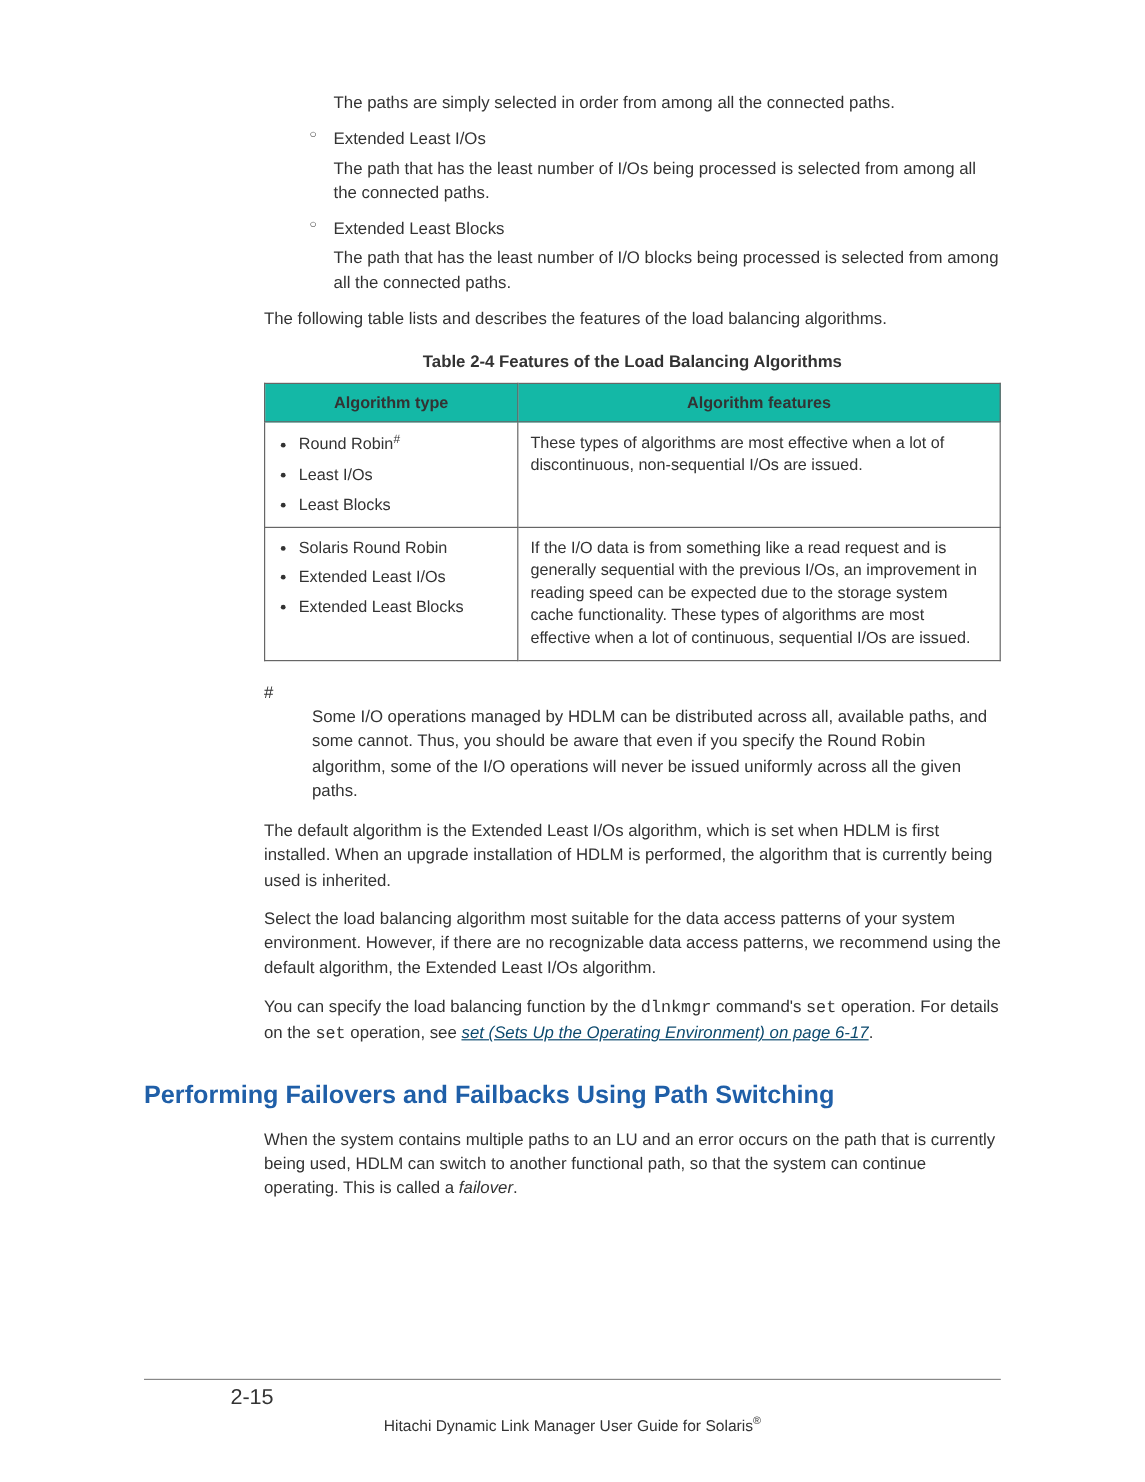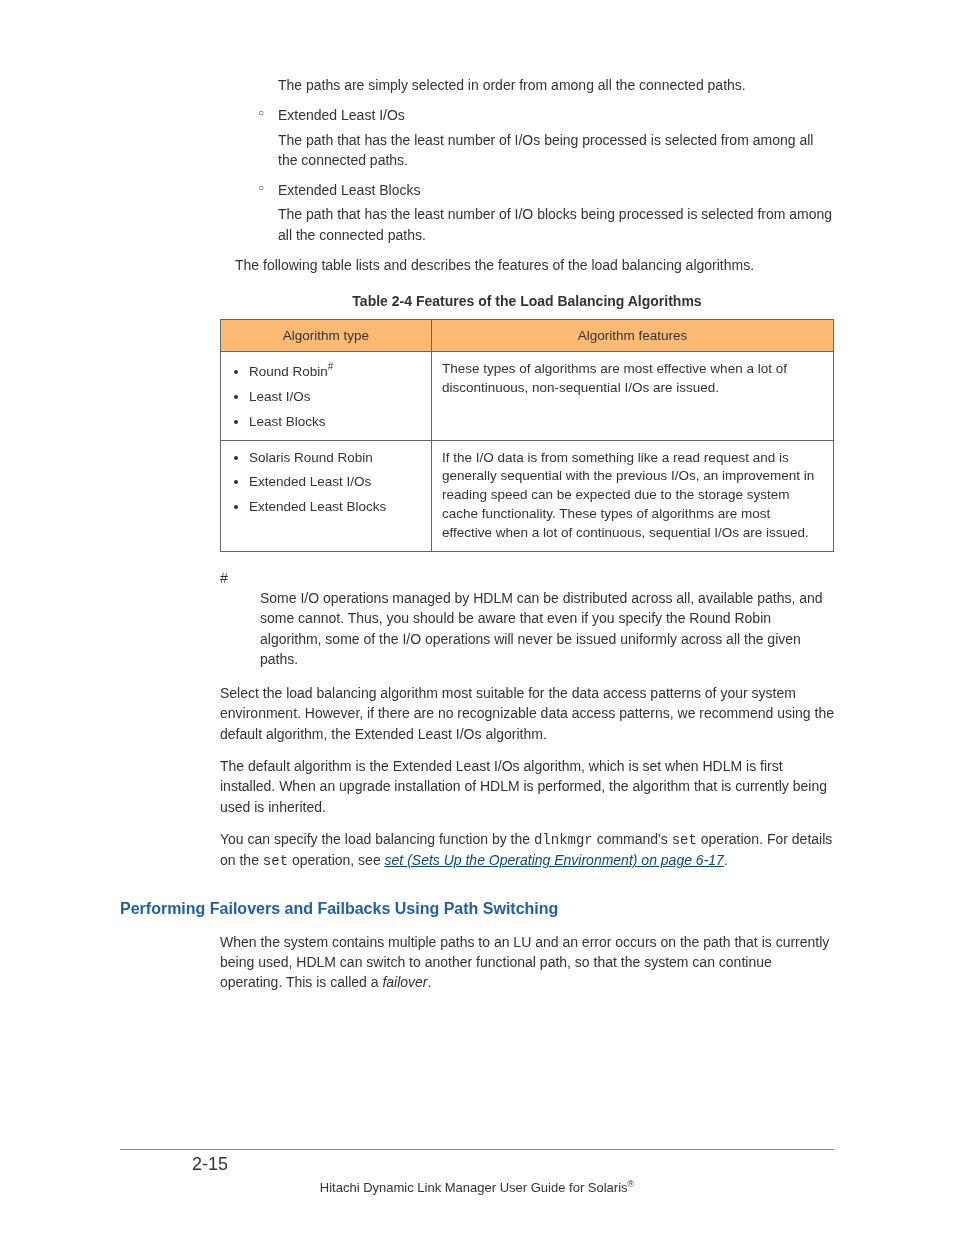--- a/index.html
+++ b/index.html
@@ -49,23 +49,23 @@
     margin-top: 18px;
     margin-bottom: 10px;
   }
   table.feat {
     border-collapse: collapse;
     width: 100%;
     font-size: 13.5px;
   }
   table.feat th {
     border: 1px solid #666;
-    background: #fdba74;
+    background: #14b8a6;
     padding: 8px 10px;
-    font-weight: normal;
+    font-weight: bold;
     color: #333;
   }
   table.feat td {
     border: 1px solid #666;
     padding: 8px 10px;
     vertical-align: top;
     line-height: 1.4;
   }
   table.feat td.alg {
     width: 190px;
@@ -101,21 +101,21 @@
     text-align: center;
   }
   a.ref {
     color: #0c4a6e;
     text-decoration: underline;
     font-style: italic;
     text-align: center;
   }
   h2.section {
     color: #1f5fa8;
-    font-size: 16px;
+    font-size: 21px;
     font-weight: bold;
     margin-top: 28px;
     margin-bottom: 14px;
   }
   .italic {
     font-style: italic;
   }
   .footer {
     position: absolute;
     bottom: 40px;
@@ -158,21 +158,21 @@
     <div class="bullet-circle">
       <span>Extended Least I/Os</span>
     </div>
     <div class="sub-para">The path that has the least number of I/Os being processed is selected from among all the connected paths.</div>
 
     <div class="bullet-circle">
       <span>Extended Least Blocks</span>
     </div>
     <div class="sub-para">The path that has the least number of I/O blocks being processed is selected from among all the connected paths.</div>
 
-    <div class="para" style="margin-left:15px">The following table lists and describes the features of the load balancing algorithms.</div>
+    <div class="para" style="margin-left:0">The following table lists and describes the features of the load balancing algorithms.</div>
 
     <div class="table-caption">Table 2-4 Features of the Load Balancing Algorithms</div>
 
     <table class="feat">
       <thead>
         <tr>
           <th>Algorithm type</th>
           <th>Algorithm features</th>
         </tr>
       </thead>
@@ -196,22 +196,22 @@
             </ul>
           </td>
           <td>If the I/O data is from something like a read request and is generally sequential with the previous I/Os, an improvement in reading speed can be expected due to the storage system cache functionality. These types of algorithms are most effective when a lot of continuous, sequential I/Os are issued.</td>
         </tr>
       </tbody>
     </table>
 
     <div class="hash-note">#</div>
     <div class="hash-body">Some I/O operations managed by HDLM can be distributed across all, available paths, and some cannot. Thus, you should be aware that even if you specify the Round Robin algorithm, some of the I/O operations will never be issued uniformly across all the given paths.</div>
 
+    <div class="para">The default algorithm is the Extended Least I/Os algorithm, which is set when HDLM is first installed. When an upgrade installation of HDLM is performed, the algorithm that is currently being used is inherited.</div>
     <div class="para">Select the load balancing algorithm most suitable for the data access patterns of your system environment. However, if there are no recognizable data access patterns, we recommend using the default algorithm, the Extended Least I/Os algorithm.</div>
-    <div class="para">The default algorithm is the Extended Least I/Os algorithm, which is set when HDLM is first installed. When an upgrade installation of HDLM is performed, the algorithm that is currently being used is inherited.</div>
 
     <div class="para">
       <span>You can specify the load balancing function by the </span><span class="mono">dlnkmgr</span><span> command's </span><span class="mono">set</span><span> operation. For details on the </span><span class="mono">set</span><span> operation, see </span><a href="#" class="ref">set (Sets Up the Operating Environment) on page 6-17</a><span>.</span>
     </div>
   </div>
 
   <h2 class="section">Performing Failovers and Failbacks Using Path Switching</h2>
 
   <div class="content-block">
     <div class="para">

